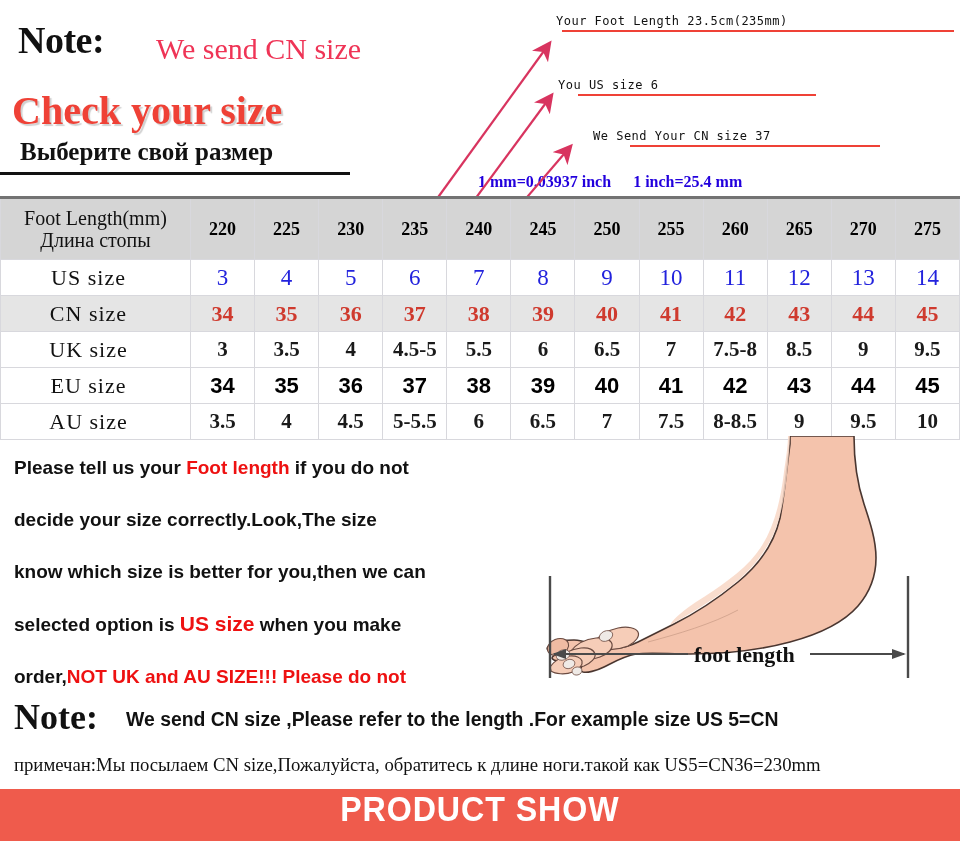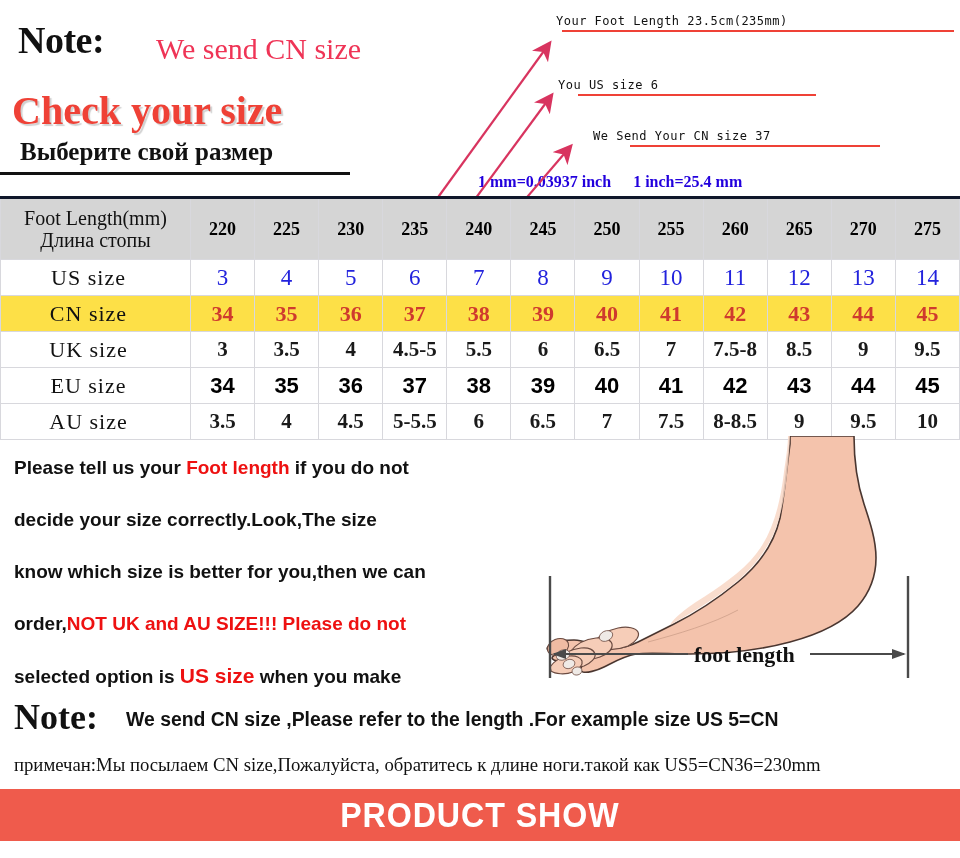--- a/index.html
+++ b/index.html
@@ -88,30 +88,30 @@
   .size-table .lbl {
     width: 190px;
     font-size: 22px;
     color: #111;
     letter-spacing: 1px;
     padding-right: 14px;
   }
   .size-table tr.head td {
     background: #d5d5d5;
     height: 62px;
-    border-top: 3px solid #0f172a;
+    border-top: 3px solid #737373;
   }
   .size-table tr.head .lbl {
     font-size: 20px; line-height: 1.12; padding-right: 0; letter-spacing: 0px;
   }
   .size-table tr.head .val {
     color: #000000; font-weight: bold; font-size: 18px;
   }
   .size-table tr.us .val { color: #2222dd; font-size: 23px; }
-  .size-table tr.cn td { background: #fde047; }
+  .size-table tr.cn td { background: #e5e5e5; }
   .size-table tr.cn .val { color: #cf3a2e; font-weight: bold; font-size: 22px; }
   .size-table tr.uk .val { color: #1a1a1a; font-weight: bold; font-size: 21px; }
   .size-table tr.eu .val { color: #000; font-weight: bold; font-size: 22px; font-family: "Liberation Sans", sans-serif;}
   .size-table tr.au .val { color: #1a1a1a; font-weight: bold; font-size: 21px; }
 
   
   .mid { position: absolute; left: 0px; top: 436px; width: 960px; height: 262px; }
   .para {
     position: absolute; left: 14px; top: 6px; width: 500px;
     font-family: "Liberation Sans", sans-serif;
@@ -143,21 +143,21 @@
     font-family: "Liberation Serif", serif;
     font-size: 19px; color: #111; white-space: nowrap;
     transform: scaleX(0.985); transform-origin: left center;
   }
 
   
   .banner {
     position: absolute; left: 0px; top: 789px;
     width: 960px; height: 52px;
     background: #ef5b4c;
-    display: flex; align-items: center; justify-content: center;
+    display: flex; justify-content: center;
   }
   .banner-text {
     font-family: "Liberation Sans", sans-serif;
     font-weight: bold; font-size: 35px; color: #ffffff;
     letter-spacing: 1px;
     transform: scaleX(0.92);
   }
 </style>
 </head>
 <body>
@@ -296,22 +296,22 @@
         <td class="val">10</td>
       </tr>
     </tbody>
   </table>
 
   <div class="mid">
     <div class="para">
       <div><span>Please tell us your </span><span class="red">Foot length</span><span> if you do not</span></div>
       <div>decide your size correctly.Look,The size</div>
       <div>know which size is better for you,then we can</div>
+      <div><span>selected option is  </span><span class="redbig">US size</span><span> when you make</span></div>
       <div><span>order,</span><span class="red">NOT UK and  AU SIZE!!! Please do not</span></div>
-      <div><span>selected option is  </span><span class="redbig">US size</span><span> when you make</span></div>
     </div>
 
     <svg class="foot-img" viewBox="0 0 462 250">
       <g>
         <path d="M292 0 L292 8 C288 38 286 62 282 82 C276 108 262 128 240 146
                  C218 164 196 178 176 188 C160 196 148 202 140 206
                  C132 210 126 212 118 212 C108 212 100 210 94 208
                  C88 206 82 204 76 204 C66 204 58 206 54 208
                  C50 210 48 212 50 214 C52 216 58 216 64 215
                  C58 218 54 220 54 222 C55 225 62 226 70 224

